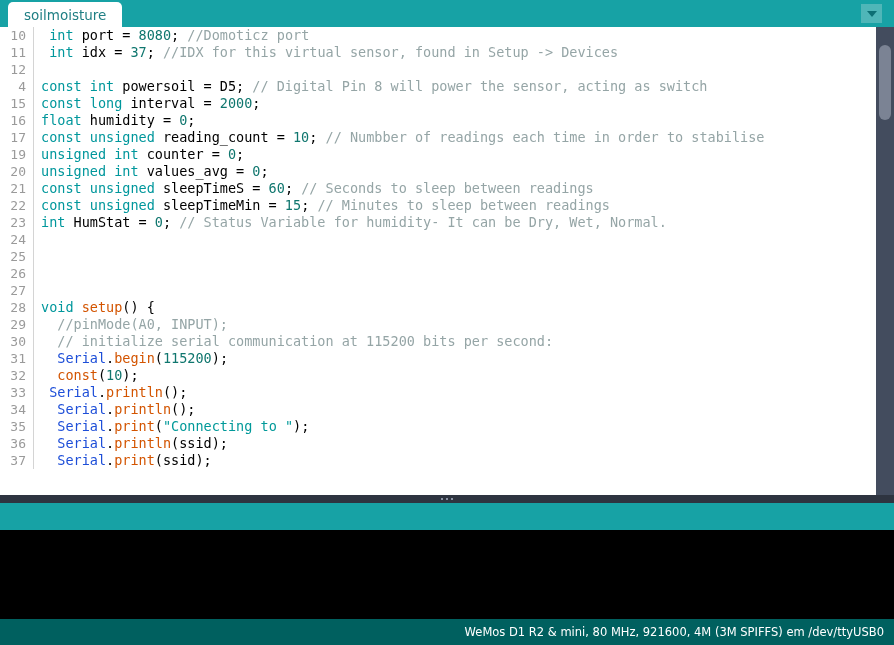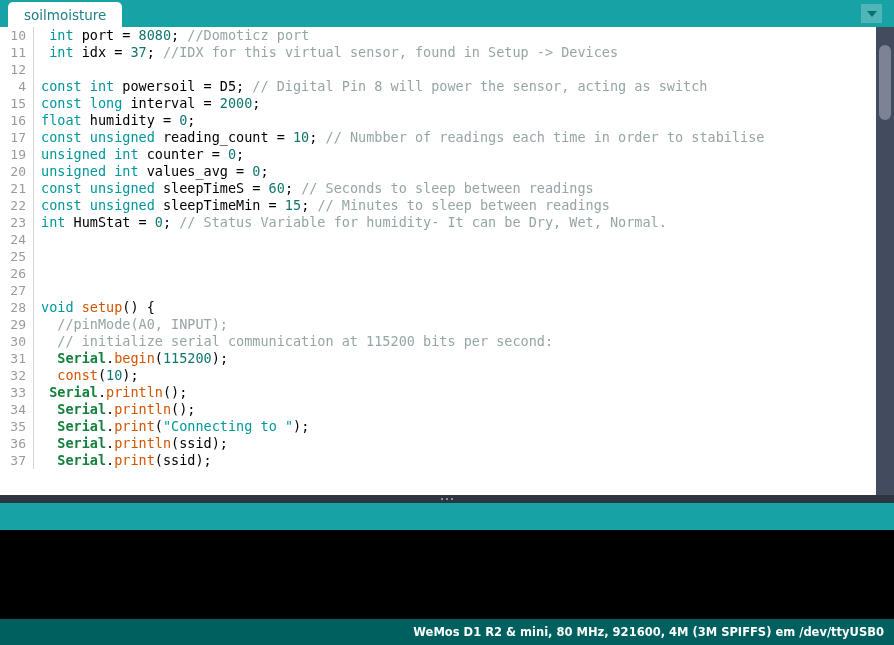--- a/index.html
+++ b/index.html
@@ -85,21 +85,21 @@
   }
   .codetext {
     padding-left: 7px;
     color: #000000;
     white-space: pre;
     overflow: hidden;
   }
   
   .kw   { color: #00979c; }            
   .fn   { color: #d35400; }            
-  .obj  { color: #15803d; font-weight: bold; text-align: center; } 
+  .obj  { color: #1d4ed8; font-weight: normal; text-align: center; } 
   .num  { color: #0f766e; }
   .str  { color: #009999; }
   .cmt  { color: #95a5a6; }
   .op   { color: #000000; margin-top: 40px; }
 
   
   #vscroll {
     position: absolute;
     right: 0; top: 27px;
     width: 18px; height: 468px;
@@ -161,21 +161,20 @@
     display: flex;
     align-items: center;
     justify-content: flex-end;
     padding-right: 10px;
   }
   #statusbar .board-info {
     color: #ffffff;
     font-size: 11.5px;
     font-family: "DejaVu Sans", sans-serif;
     white-space: nowrap;
-    font-weight: bold;
   }
 </style>
 </head>
 <body>
 
 <div id="app">
 
   <div id="tabbar">
     <div class="tab">
       <span>soilmoisture</span>

